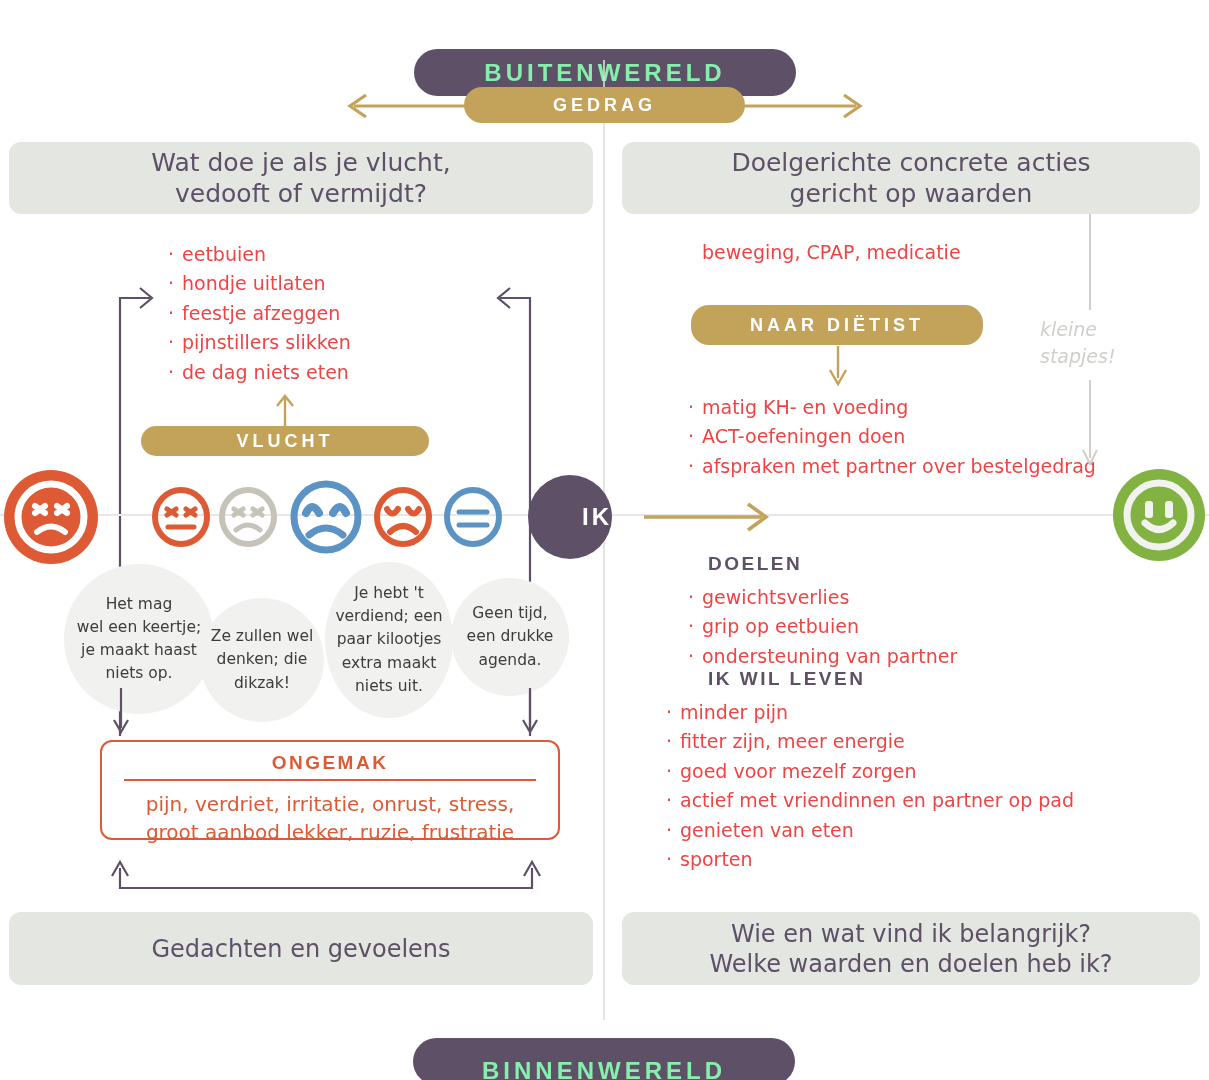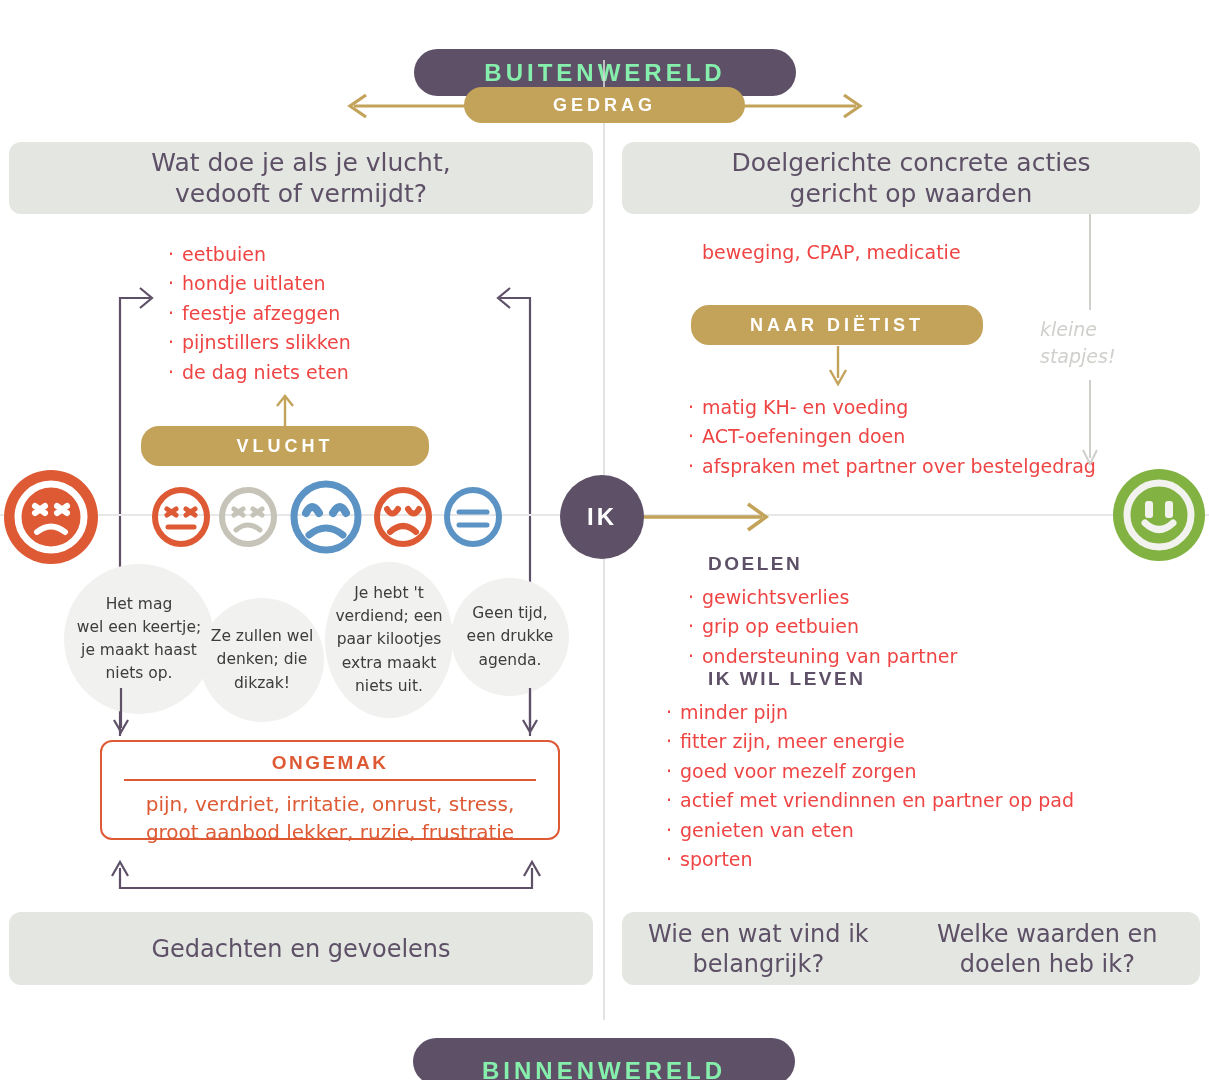--- a/index.html
+++ b/index.html
@@ -176,21 +176,21 @@
 <svg class="abs" style="left:490px; top:286px; width:60px; height:450px;">
   <polyline points="10,12 40,12 40,450" fill="none" stroke="#5d5067" stroke-width="2.2"></polyline>
   <polyline points="20,2 8,12 20,22" fill="none" stroke="#5d5067" stroke-width="2.2"></polyline>
 </svg>
 
 <svg class="abs" style="left:274px; top:392px; width:22px; height:36px;">
   <line x1="11" y1="36" x2="11" y2="6" stroke="#c3a35a" stroke-width="2.4"></line>
   <polyline points="3,14 11,4 19,14" fill="none" stroke="#c3a35a" stroke-width="2.4"></polyline>
 </svg>
 
-<div class="abs pill-gold" style="left:141px; top:426px; width:288px; height:40px;">
+<div class="abs pill-gold" style="left:141px; top:426px; width:288px; height:30px;">
   <span>VLUCHT</span>
 </div>
 
 <svg class="abs" style="left:0px; top:512px; width:1209px; height:6px;">
   <line x1="0" y1="3" x2="1209" y2="3" stroke="#e7e7e7" stroke-width="2"></line>
 </svg>
 
 <svg class="abs face" style="left:2px; top:468px; width:98px; height:98px;">
   <circle cx="49" cy="49" r="47" fill="#dd5a34"></circle>
   <circle cx="49" cy="49" r="33" fill="none" stroke="#ffffff" stroke-width="7"></circle>
@@ -230,21 +230,21 @@
   <path d="M34 22 Q40 31 45 22" stroke="#dd5a34" stroke-width="6" fill="none" stroke-linecap="round"></path>
   <path d="M16 45 Q29 33 42 45" stroke="#dd5a34" stroke-width="6" fill="none" stroke-linecap="round"></path>
 </svg>
 
 <svg class="abs face" style="left:444px; top:487px; width:58px; height:60px;">
   <ellipse cx="29" cy="30" rx="26" ry="27" fill="none" stroke="#5b93c4" stroke-width="6"></ellipse>
   <line x1="15" y1="25" x2="43" y2="25" stroke="#5b93c4" stroke-width="5" stroke-linecap="round"></line>
   <line x1="15" y1="38" x2="43" y2="38" stroke="#5b93c4" stroke-width="5" stroke-linecap="round"></line>
 </svg>
 
-<div class="abs circle-ik" style="left:560px; top:475px; width:84px; height:84px;">
+<div class="abs circle-ik" style="left:528px; top:475px; width:84px; height:84px;justify-content:flex-end;">
   <span>IK</span>
 </div>
 
 <svg class="abs" style="left:644px; top:500px; width:130px; height:34px;">
   <line x1="0" y1="17" x2="118" y2="17" stroke="#c3a35a" stroke-width="3.6"></line>
   <polyline points="104,4 122,17 104,30" fill="none" stroke="#c3a35a" stroke-width="3.6"></polyline>
 </svg>
 
 <svg class="abs face" style="left:1112px; top:468px; width:94px; height:94px;">
   <circle cx="47" cy="47" r="46" fill="#82b241"></circle>
@@ -348,20 +348,20 @@
   <div><span class="b">·</span><span>goed voor mezelf zorgen</span></div>
   <div><span class="b">·</span><span>actief met vriendinnen en partner op pad</span></div>
   <div><span class="b">·</span><span>genieten van eten</span></div>
   <div><span class="b">·</span><span>sporten</span></div>
 </div>
 
 <div class="abs grey-box grey-box-sm" style="left:9px; top:912px; width:584px; height:73px;">
   <span>Gedachten en gevoelens</span>
 </div>
 
-<div class="abs grey-box grey-box-sm" style="left:622px; top:912px; width:578px; height:73px; flex-direction:row;">
+<div class="abs grey-box grey-box-sm" style="left:622px; top:912px; width:578px; height:73px; flex-direction:column;">
   <div>Wie en wat vind ik belangrijk?</div>
   <div>Welke waarden en doelen heb ik?</div>
 </div>
 
 <div class="abs pill-purple" style="left:413px; top:1011px; width:382px; height:47px;align-items:flex-end;">
   <span>BINNENWERELD</span>
 </div>
 
 </body></html>

